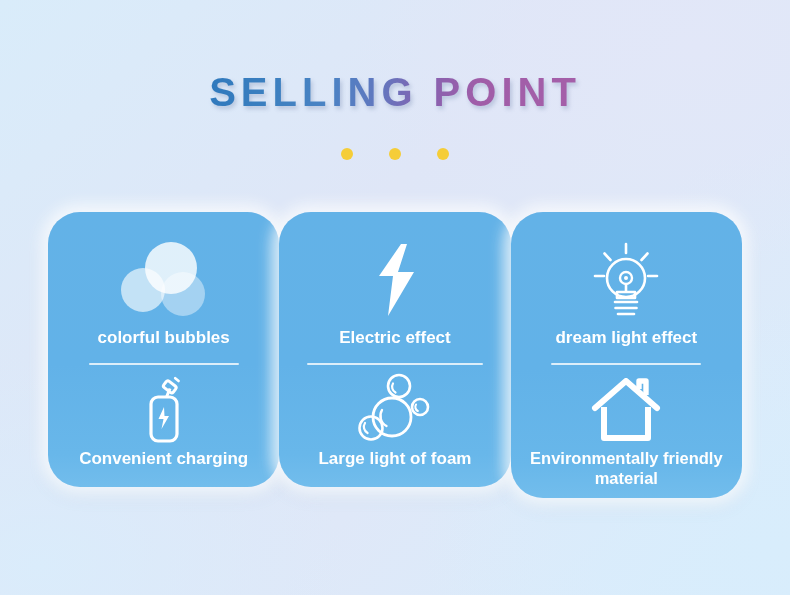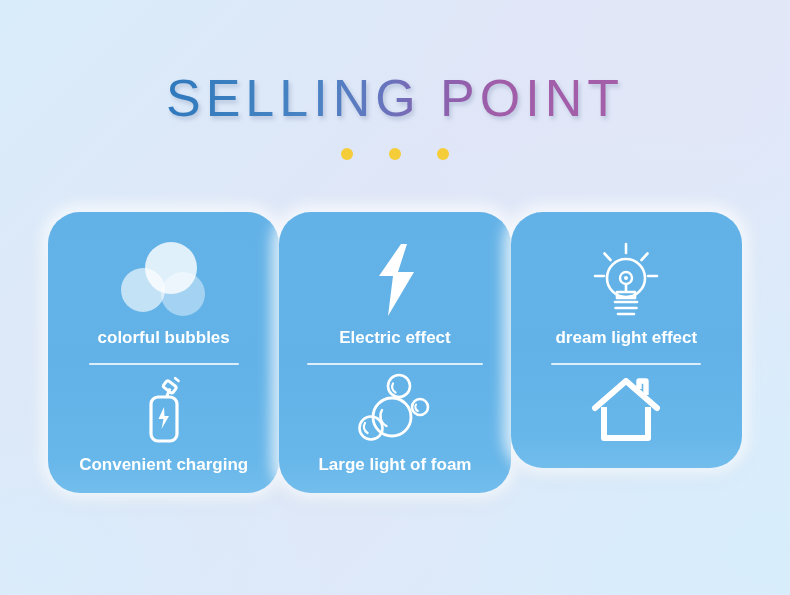--- a/index.html
+++ b/index.html
@@ -21,22 +21,22 @@
       linear-gradient(135deg, #d9ecfa 0%, #dfe6f7 42%, #dfe8f8 62%, #d9edfc 100%);
   }
 
   
   #title-wrap {
     position:absolute; left:0; right:0; top:72px;
     text-align:center;
   }
   #title {
     display:inline-block;
-    font-size:52px;
-    font-weight:normal;
+    font-size:40px;
+    font-weight:bold;
     letter-spacing:5px;
     line-height:1;
     background-image: linear-gradient(97deg,
         #2f79bd 0%, #3d80c0 18%, #4a83c4 32%,
         #6277bf 46%, #8662b0 58%, #a05da8 72%, #a55fa9 100%);
     -webkit-background-clip: text;
     background-clip: text;
     color: transparent;
     -webkit-text-fill-color: transparent;
     filter: drop-shadow(2px 3px 2px rgba(120,140,180,0.38));
@@ -57,21 +57,21 @@
   .card {
     position:relative;
     width:244px;
     border-radius:32px;
     background: linear-gradient(180deg,#63b2e7 0%, #62b2e8 55%, #68b7ea 88%, #72bdec 100%);
     box-shadow: 0 0 14px 8px rgba(255,255,255,0.72),
                 0 6px 18px rgba(140,175,210,0.30);
     padding:26px 10px 18px;
     display:flex; flex-direction:column; align-items:center;
   }
-  .card.tall { padding-bottom:19px; }
+  .card.tall { padding-bottom:10px; }
 
   .icon-slot {
     height:84px; width:100%;
     display:flex; align-items:center; justify-content:center;
   }
   .icon-slot.small { height:78px; }
 
   .label {
     color:#ffffff;
     font-weight:bold;
@@ -86,21 +86,21 @@
 
   .divider {
     width:150px; height:2px;
     background:rgba(255,255,255,0.78);
     border-radius:2px;
     margin:15px 0 6px;
   }
   .divider.w2 { width:176px; }
   .divider.w3 { width:150px; }
 
-  .bottom-label { margin-top:6px; }
+  .bottom-label { }
 
   
   .bubbles { position:relative; width:86px; height:76px; }
   .bubbles span { position:absolute; border-radius:50%; }
   .b1 { width:52px; height:52px; left:24px; top:0;  background:rgba(255,255,255,0.80); }
   .b2 { width:44px; height:44px; left:0;   top:26px; background:rgba(255,255,255,0.62); }
   .b3 { width:44px; height:44px; left:40px; top:30px; background:rgba(255,255,255,0.42); }
 
   svg { display:block; }
 </style>
@@ -190,15 +190,16 @@
     </div>
     <div class="label lead">dream light effect</div>
     <div class="divider w3"></div>
     <div class="icon-slot small">
       <svg width="70" height="64" viewBox="0 0 70 64" fill="none">
         <path d="M4 30 L35 3 L66 30" stroke="#ffffff" stroke-width="6" stroke-linecap="round" stroke-linejoin="round"></path>
         <path d="M13 29 v31 h44 v-31" stroke="#ffffff" stroke-width="6" stroke-linejoin="round"></path>
         <path d="M48 11 v-8 h7 v14" stroke="#ffffff" stroke-width="5.4" stroke-linejoin="round"></path>
       </svg>
     </div>
+    <div class="label small wrap bottom-label">Environmentally friendly material</div>
   </div>
 
 </div>
 
 </body></html>

